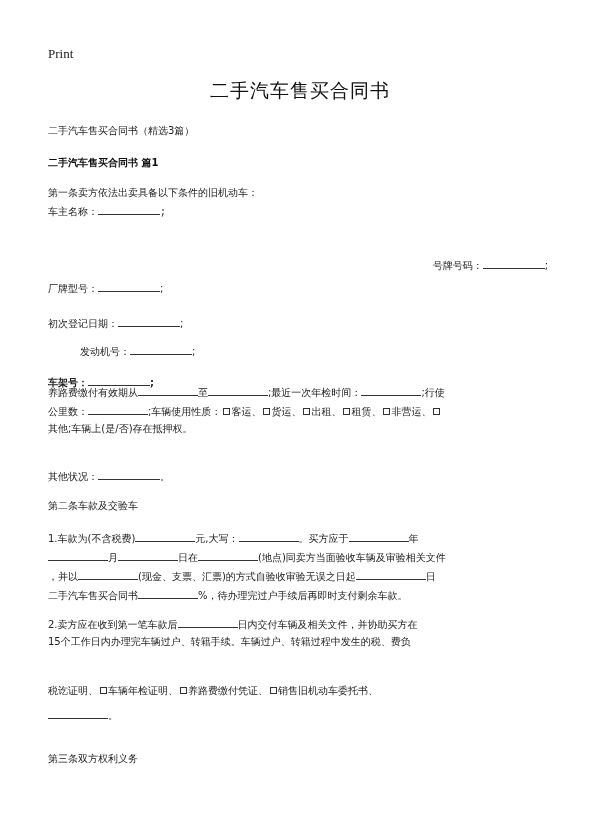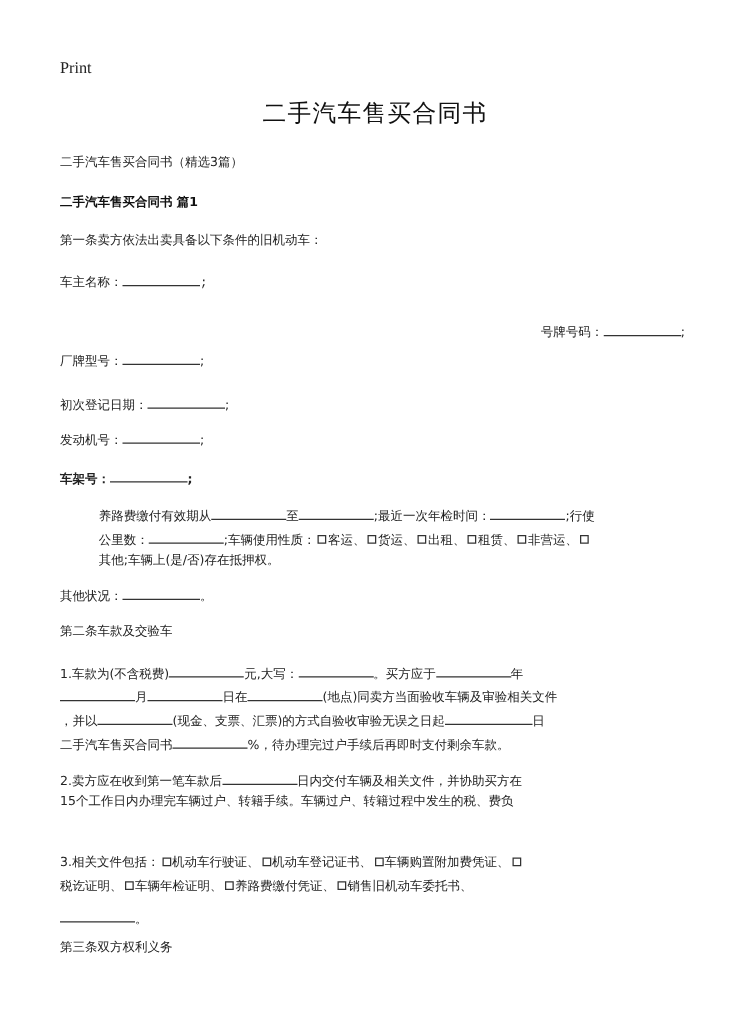--- a/index.html
+++ b/index.html
@@ -41,40 +41,40 @@
   <div class="print-label">Print</div>
 
   <div class="doc-title">二手汽车售买合同书</div>
 
   <div class="para" style="top:121px;">二手汽车售买合同书（精选3篇）</div>
 
   <div class="para bold" style="top:153px;">二手汽车售买合同书 篇1</div>
 
   <div class="para" style="top:183px;">第一条卖方依法出卖具备以下条件的旧机动车：</div>
 
-  <div class="para" style="top:214px;font-family:Liberation Mono, monospace;">
+  <div class="para" style="top:200px;font-family:Liberation Mono, monospace;">
     <span>车主名称：</span><span class="blank w62"></span><span>;</span>
   </div>
   <div class="para" style="top:254px;text-align:right;">
     <span>号牌号码：</span><span class="blank w62"></span><span>;</span>
   </div>
   <div class="para" style="top:277px;">
     <span>厂牌型号：</span><span class="blank w62"></span><span>;</span>
   </div>
   <div class="para" style="top:312px;">
     <span>初次登记日期：</span><span class="blank w62"></span><span>;</span>
   </div>
-  <div class="para" style="top:340px;">
+  <div class="para" style="top:340px;margin-left:32px;">
     <span>发动机号：</span><span class="blank w62"></span><span>;</span>
   </div>
   <div class="para" style="top:371px;font-weight:bold;">
     <span>车架号：</span><span class="blank w62"></span><span>;</span>
   </div>
 
-  <div class="para" style="top:401px;margin-left:31px;">
+  <div class="para" style="top:381px;">
     <span class="line">
       <span>养路费缴付有效期从</span><span class="blank w60"></span><span>至</span><span class="blank w60"></span><span>;最近一次年检时间：</span><span class="blank w60"></span><span>;行使</span>
     </span>
     <span class="line">
       <span>公里数：</span><span class="blank w60"></span><span>;车辆使用性质：</span><span class="cb"></span><span>客运、</span><span class="cb"></span><span>货运、</span><span class="cb"></span><span>出租、</span><span class="cb"></span><span>租赁、</span><span class="cb"></span><span>非营运、</span><span class="cb"></span>
     </span>
     <span class="line">其他;车辆上(是/否)存在抵押权。</span>
   </div>
 
   <div class="para" style="top:465px;">
@@ -100,23 +100,20 @@
 
   <div class="para" style="top:613px;">
     <span class="line">
       <span>2.卖方应在收到第一笔车款后</span><span class="blank w60"></span><span>日内交付车辆及相关文件，并协助买方在</span>
     </span>
     <span class="line">15个工作日内办理完车辆过户、转籍手续。车辆过户、转籍过程中发生的税、费负</span>
   </div>
 
   <div class="para" style="top:681px;">
     <span class="line">
-      <span>3.相关文件包括：</span><span class="cb"></span><span>机动车行驶证、</span><span class="cb"></span><span>机动车登记证书、</span><span class="cb"></span><span>车辆购置附加费凭证、</span><span class="cb"></span>
-    </span>
-    <span class="line">
       <span>税讫证明、</span><span class="cb"></span><span>车辆年检证明、</span><span class="cb"></span><span>养路费缴付凭证、</span><span class="cb"></span><span>销售旧机动车委托书、</span>
     </span>
     <span class="line" style="margin-top:4px;">
       <span class="blank w60"></span><span>。</span>
     </span>
   </div>
 
   <div class="para" style="top:749px;">第三条双方权利义务</div>
 
 </div>

